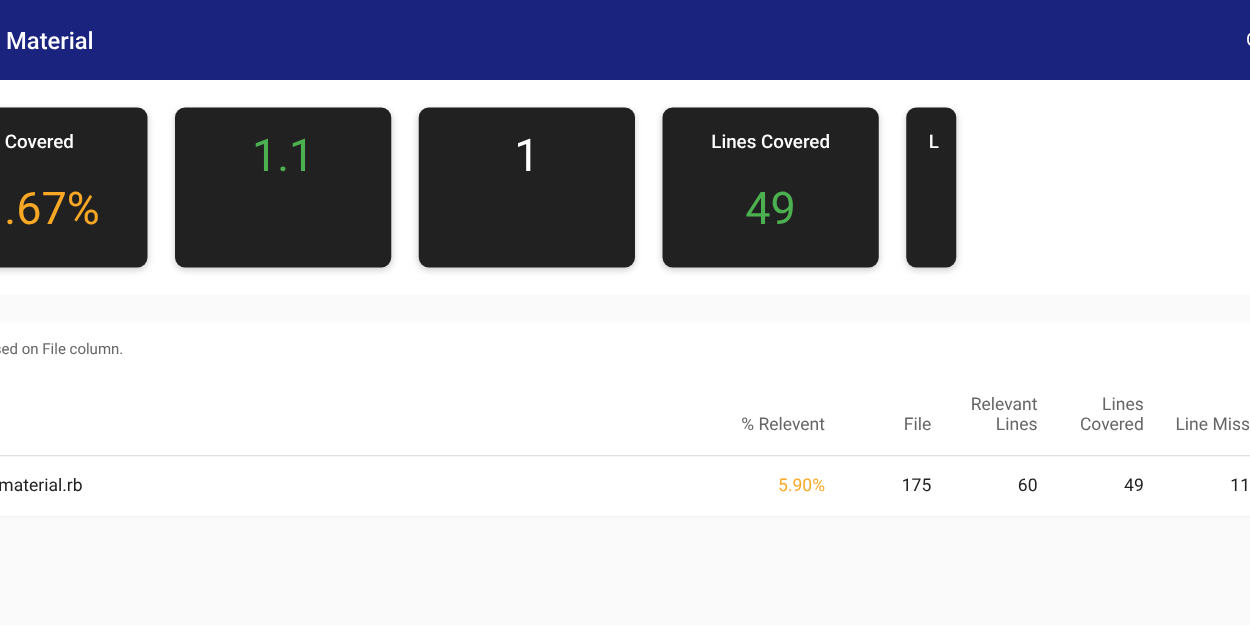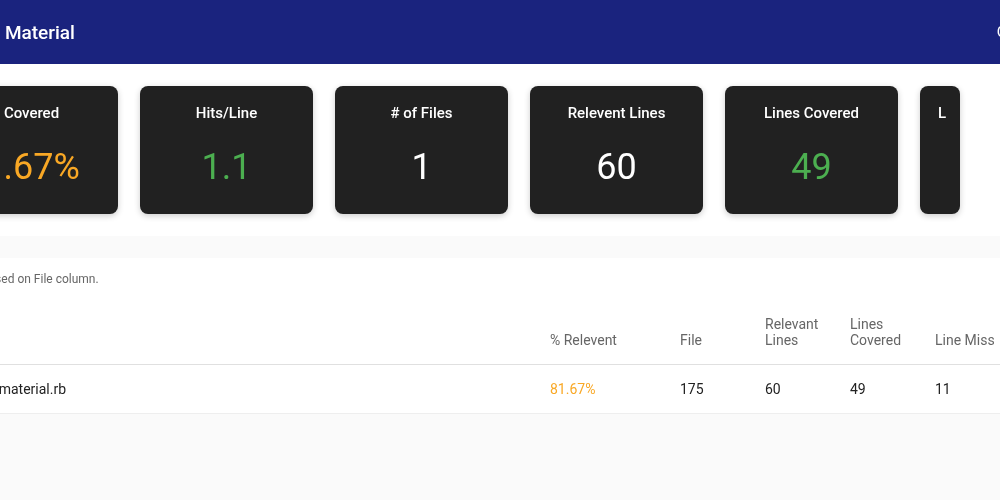--- a/index.html
+++ b/index.html
@@ -73,21 +73,21 @@
       padding: 14px 0 14px 0;
       margin-left: -38px;
     }
     table {
       width: 100%;
       border-collapse: collapse;
       table-layout: fixed;
     }
     th, td {
       padding: 16px 10px;
-      text-align: left;
+      text-align: right;
       font-size: 14px;
     }
     th {
       color: #666;
       font-weight: 400;
       border-bottom: 1px solid #e0e0e0;
       vertical-align: bottom;
     }
     td {
       color: #222;
@@ -115,30 +115,24 @@
   <div class="header-title">ecov Material</div>
   <div class="header-right">Ge</div>
 </div>
 
 <div class="cards-row">
   <div class="card">
     <div class="card-label">Covered</div>
     <div class="card-value v-orange">1.67%</div>
   </div>
   <div class="card">
-    <div class="card-label">Hits/Line</div>
     <div class="card-value v-green">1.1</div>
   </div>
   <div class="card">
-    <div class="card-label"># of Files</div>
     <div class="card-value v-white">1</div>
-  </div>
-  <div class="card">
-    <div class="card-label">Relevent Lines</div>
-    <div class="card-value v-white">60</div>
   </div>
   <div class="card">
     <div class="card-label">Lines Covered</div>
     <div class="card-value v-green">49</div>
   </div>
   <div class="card" style="min-width:40px;padding-left:18px;overflow:hidden">
     <div class="card-label" style="text-align:left">L</div>
     <div class="card-value v-white"></div>
   </div>
 </div>
@@ -160,21 +154,21 @@
         <th>% Relevent</th>
         <th>File</th>
         <th>Relevant Lines</th>
         <th>Lines Covered</th>
         <th>Line Miss</th>
       </tr>
     </thead>
     <tbody>
       <tr>
         <td class="file-cell" style="padding-left:0;text-indent:-38px"><span>lecov-material.rb</span></td>
-        <td class="pct-orange">81.67%</td>
+        <td class="pct-orange">5.90%</td>
         <td>175</td>
         <td>60</td>
         <td>49</td>
         <td>11</td>
       </tr>
     </tbody>
   </table>
 </div>
 
 </body></html>

